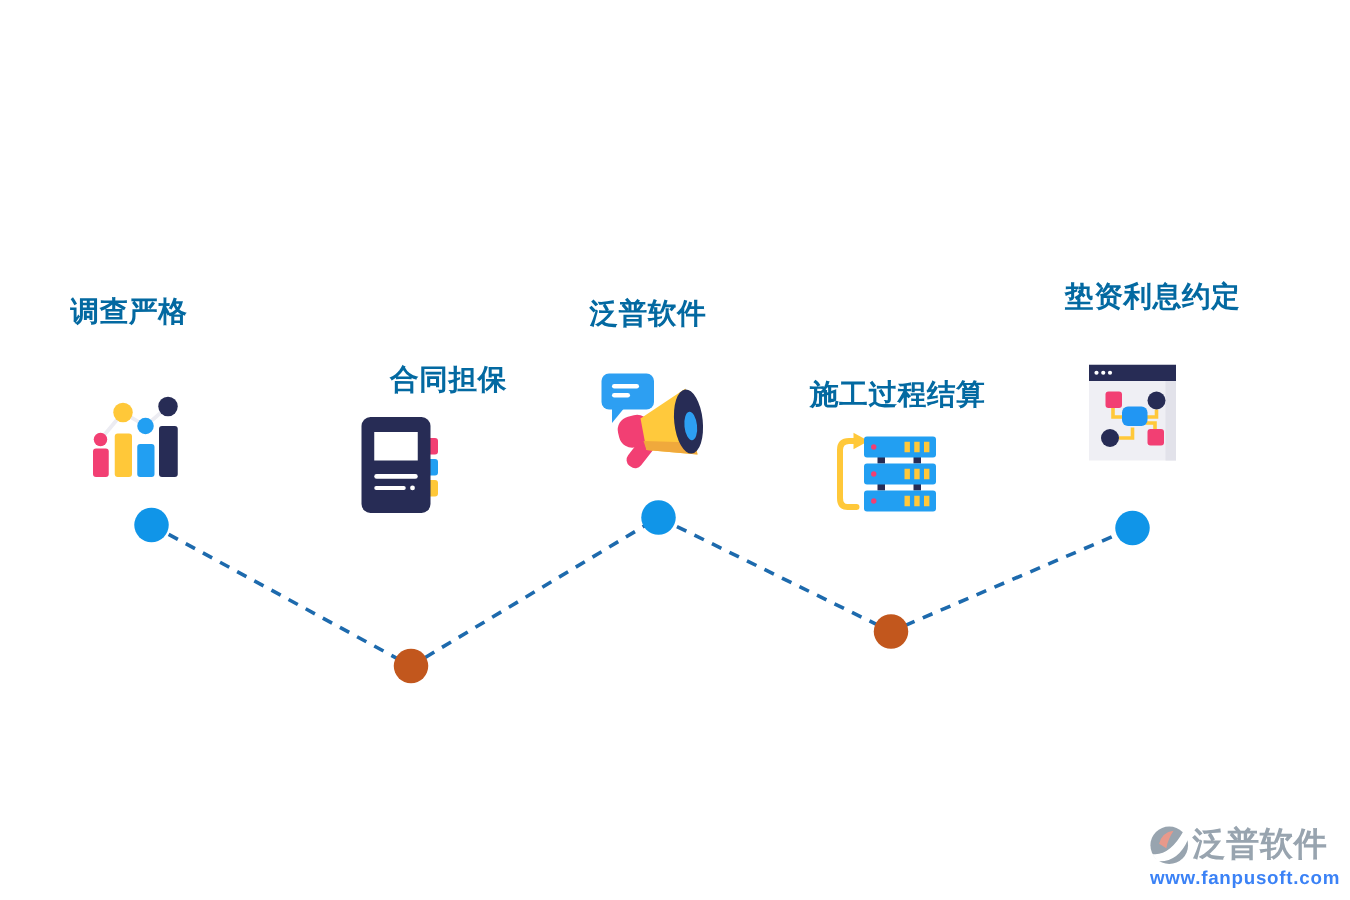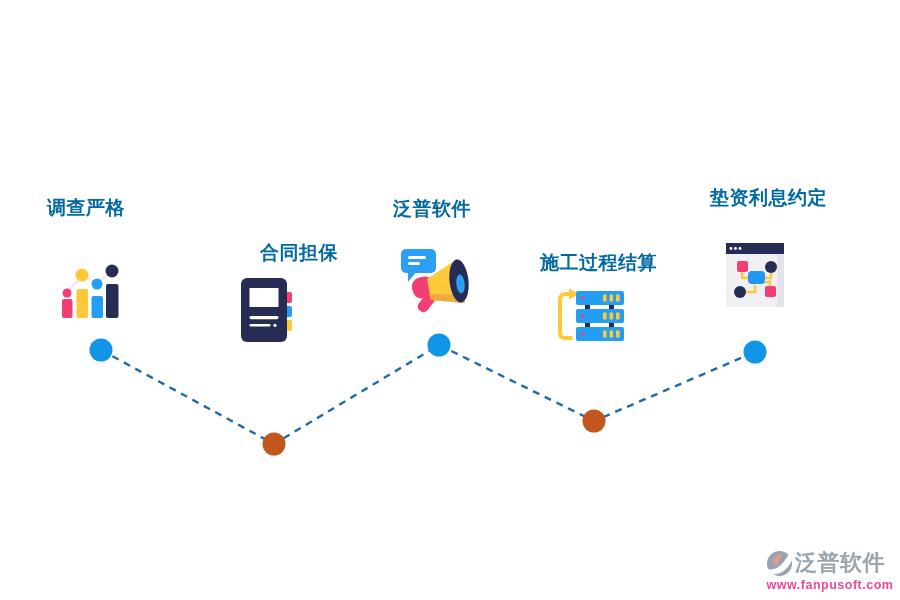--- a/index.html
+++ b/index.html
@@ -14,21 +14,21 @@
   .step-icon{position:absolute;}
   .icn-1{left:59px;top:262px;}
   .icn-2{left:240px;top:277px;}
   .icn-3{left:397px;top:247px;}
   .icn-4{left:555px;top:288px;}
   .icn-5{left:726px;top:243px;}
   .connector-layer{position:absolute;left:0;top:0;width:900px;height:600px;pointer-events:none;}
   .watermark{position:absolute;right:6px;bottom:8px;width:128px;}
   .wm-top{display:flex;align-items:center;justify-content:flex-start;gap:2px;}
   .wm-brand{font-size:22px;font-weight:bold;color:#98a4af;letter-spacing:0.5px;}
-  .wm-url{font-size:12.5px;font-weight:bold;color:#ec4899;text-align:center;letter-spacing:0.5px;margin-top:0px;}
+  .wm-url{font-size:12.5px;font-weight:bold;color:#3b82f6;text-align:center;letter-spacing:0.5px;margin-top:0px;}
 </style>
 </head>
 <body>
 
 <div class="canvas">
 
   <svg class="connector-layer" viewBox="0 0 900 600" xmlns="http://www.w3.org/2000/svg">
     <polyline id="connector-line" fill="none" points="101,350 274,444 439,345 594,421 755,352" stroke="#1d6aad" stroke-width="2.4" stroke-dasharray="7 6"></polyline>
     <g id="connector-dots">
         <circle cx="101" cy="350" r="11.5" fill="#1095e8"></circle>

